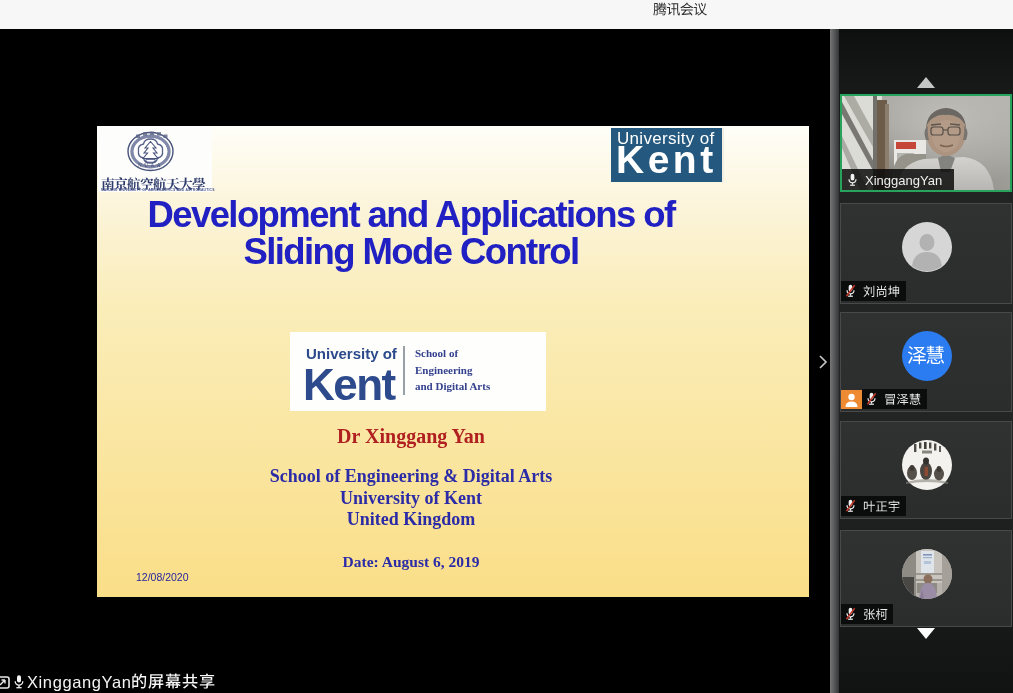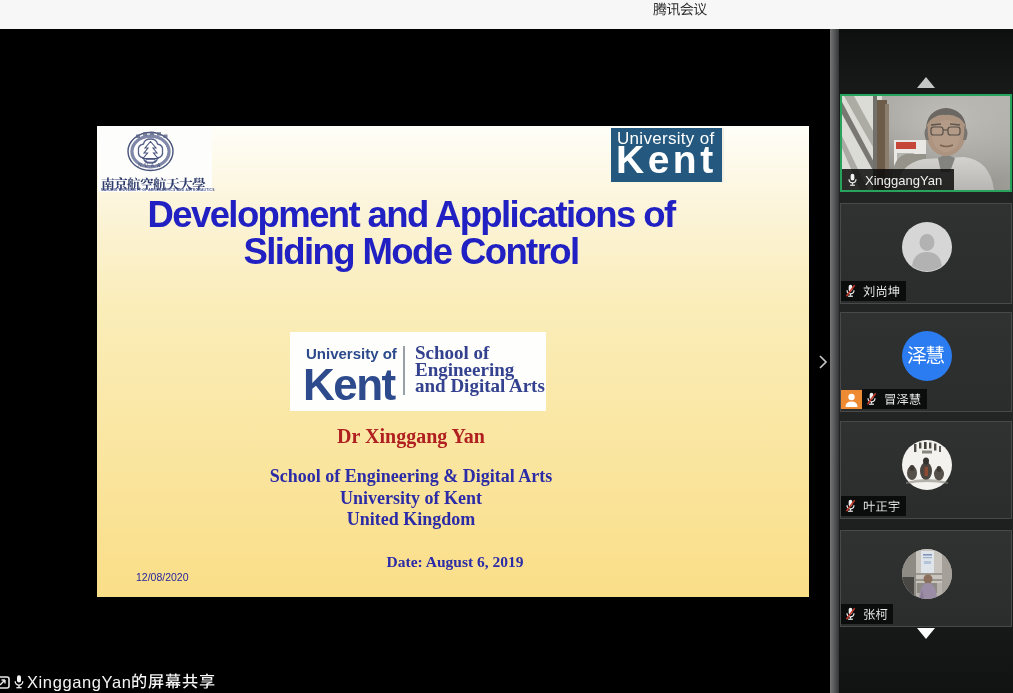--- a/index.html
+++ b/index.html
@@ -33,25 +33,25 @@
 </div>
 <div style="position:absolute;left:514px;top:2px;width:111px;height:54px;background:#24587e;border-right:2px solid #f2efe2;">
 <div style="position:absolute;left:6px;top:1px;font-family:'Liberation Sans';font-size:17px;color:#fff;letter-spacing:.3px;">University of</div>
 <div style="position:absolute;left:5px;top:10px;font-family:'Liberation Sans';font-size:39px;font-weight:bold;color:#fff;letter-spacing:3.5px;">Kent</div>
 </div>
 <div style="position:absolute;left:4px;top:70px;width:620px;text-align:center;font-family:'Liberation Sans';font-size:36.5px;font-weight:bold;color:#2121c3;line-height:37px;letter-spacing:-1.6px;">Development and Applications of<br>Sliding Mode Control</div>
 <div style="position:absolute;left:193px;top:206px;width:256px;height:79px;background:#fefefc;">
 <div style="position:absolute;left:16px;top:13px;font-family:'Liberation Sans';font-size:15px;font-weight:bold;color:#2c4a8c;">University of</div>
 <div style="position:absolute;left:13px;top:28px;font-family:'Liberation Sans';font-size:44px;font-weight:bold;color:#2c4a8c;letter-spacing:-1.5px;">Kent</div>
 <div style="position:absolute;left:113px;top:14px;width:1.5px;height:49px;background:#9aa0a8;"></div>
-<div style="position:absolute;left:125px;top:13px;font-family:'Liberation Serif';font-size:19px;font-weight:bold;color:#33418e;line-height:16.6px;">School of<br>Engineering<br>and Digital Arts</div>
+<div style="position:absolute;left:125px;top:13px;font-family:'Liberation Serif';font-size:11px;font-weight:bold;color:#33418e;line-height:16.6px;">School of<br>Engineering<br>and Digital Arts</div>
 </div>
 <div style="position:absolute;left:0;top:340px;width:628px;text-align:center;font-family:'Liberation Serif';font-size:18px;font-weight:bold;color:#2b2ba8;line-height:21.5px;">School of Engineering &amp; Digital Arts<br>University of Kent<br>United Kingdom</div>
 <div style="position:absolute;left:0;top:299px;width:628px;text-align:center;font-family:'Liberation Serif';font-size:20px;font-weight:bold;color:#b02020;">Dr Xinggang Yan</div>
-<div style="position:absolute;left:0;top:427px;width:628px;text-align:center;font-family:'Liberation Serif';font-size:15.5px;font-weight:bold;color:#2b2ba8;padding-left:44px;">Date: August 6, 2019</div>
+<div style="position:absolute;left:0;top:427px;width:628px;text-align:center;font-family:'Liberation Serif';font-size:15.5px;font-weight:bold;color:#2b2ba8;">Date: August 6, 2019</div>
 <div style="position:absolute;left:39px;top:445px;font-family:'Liberation Sans';font-size:10.5px;color:#2525a0;">12/08/2020</div>
 </div>
 
 <div style="position:absolute;left:830px;top:29px;width:183px;height:664px;background:linear-gradient(180deg,#0e0f0f 0%,#212322 18%,#242625 55%,#1a1b1b 85%,#111212 100%);"></div>
 <div style="position:absolute;left:830px;top:29px;width:9px;height:664px;background:linear-gradient(90deg,#757779 0%,#4e5052 60%,#333535 100%);"></div>
 <svg style="position:absolute;left:817px;top:353px;" width="12" height="18" viewBox="0 0 12 18">
       <path d="M3 3 L9 9 L3 15" fill="none" stroke="#c9c9c9" stroke-width="1.6"></path>
     </svg>
 <div style="position:absolute;left:917px;top:77px;width:0;height:0;border-left:9px solid transparent;border-right:9px solid transparent;border-bottom:11px solid #c3c6c5;"></div>
 <div style="position:absolute;left:840px;top:94px;width:172px;height:98px;border:2px solid #28a35c;box-sizing:border-box;background:#8f8d88;overflow:hidden;">

